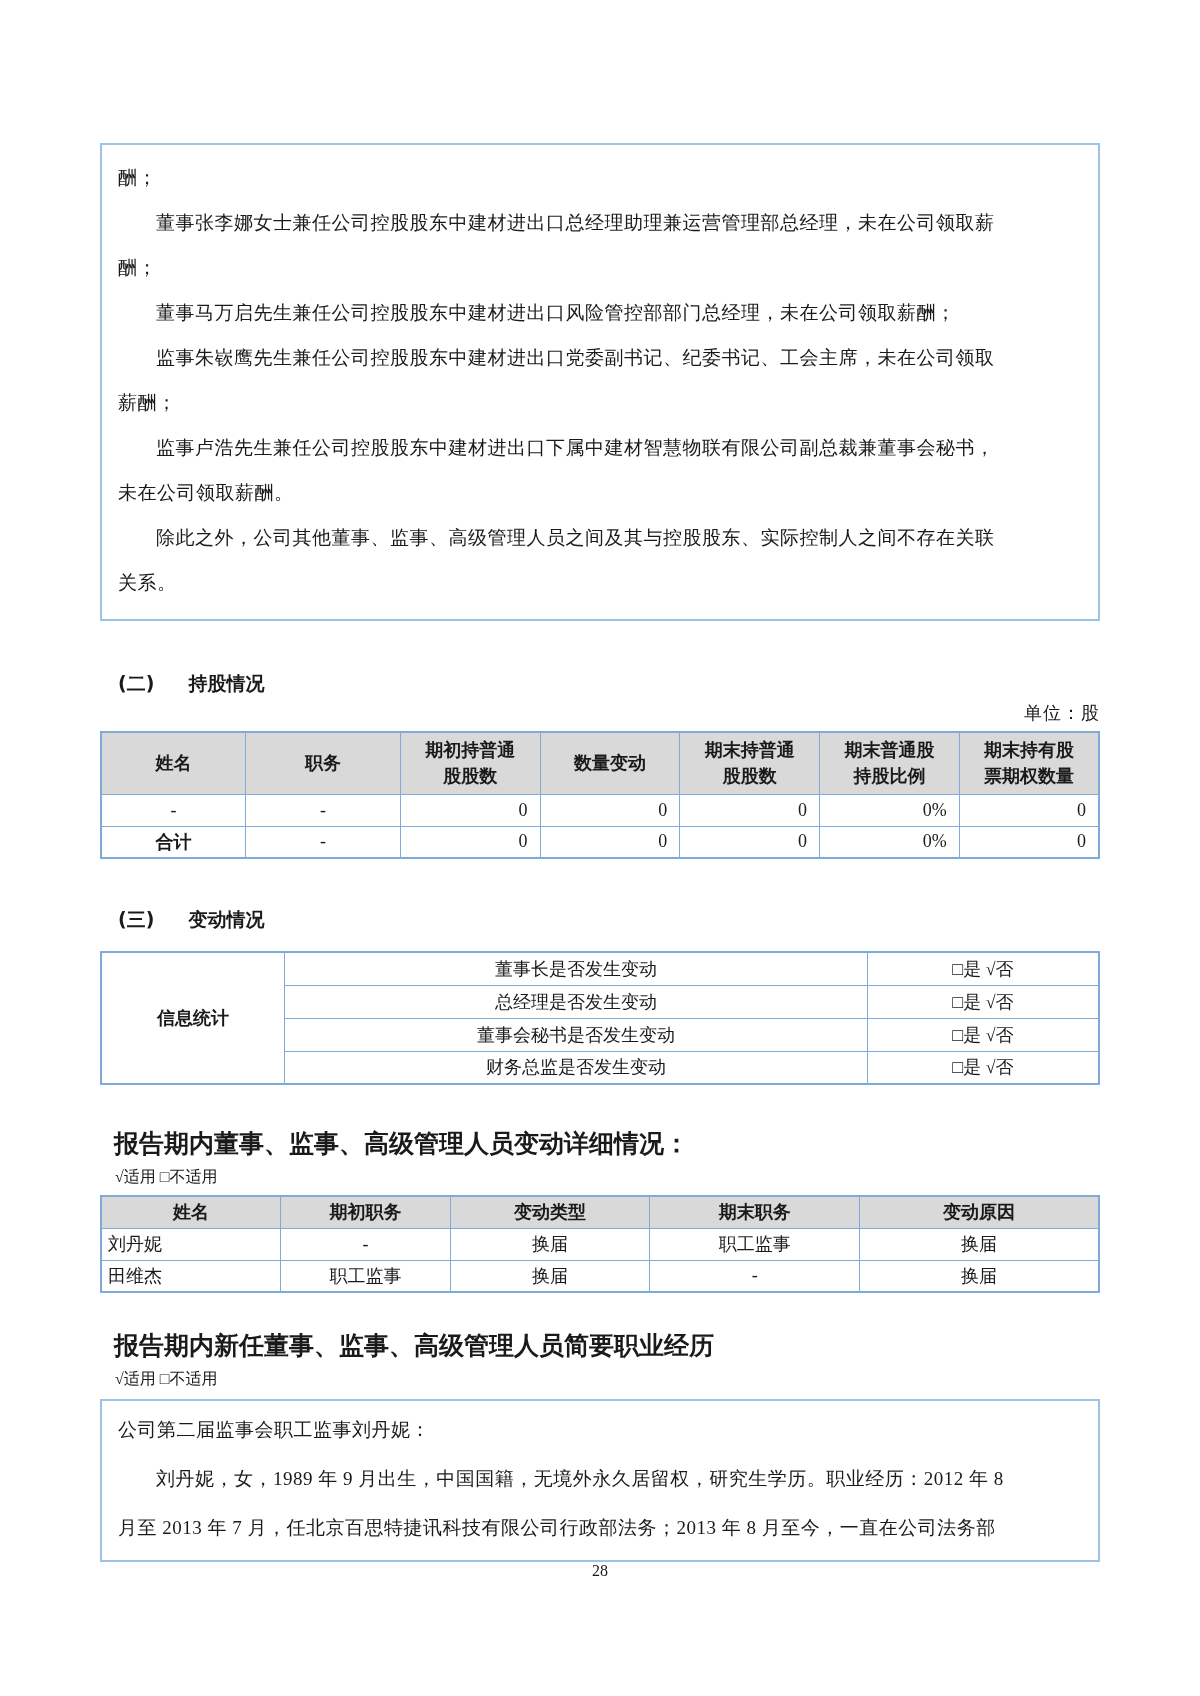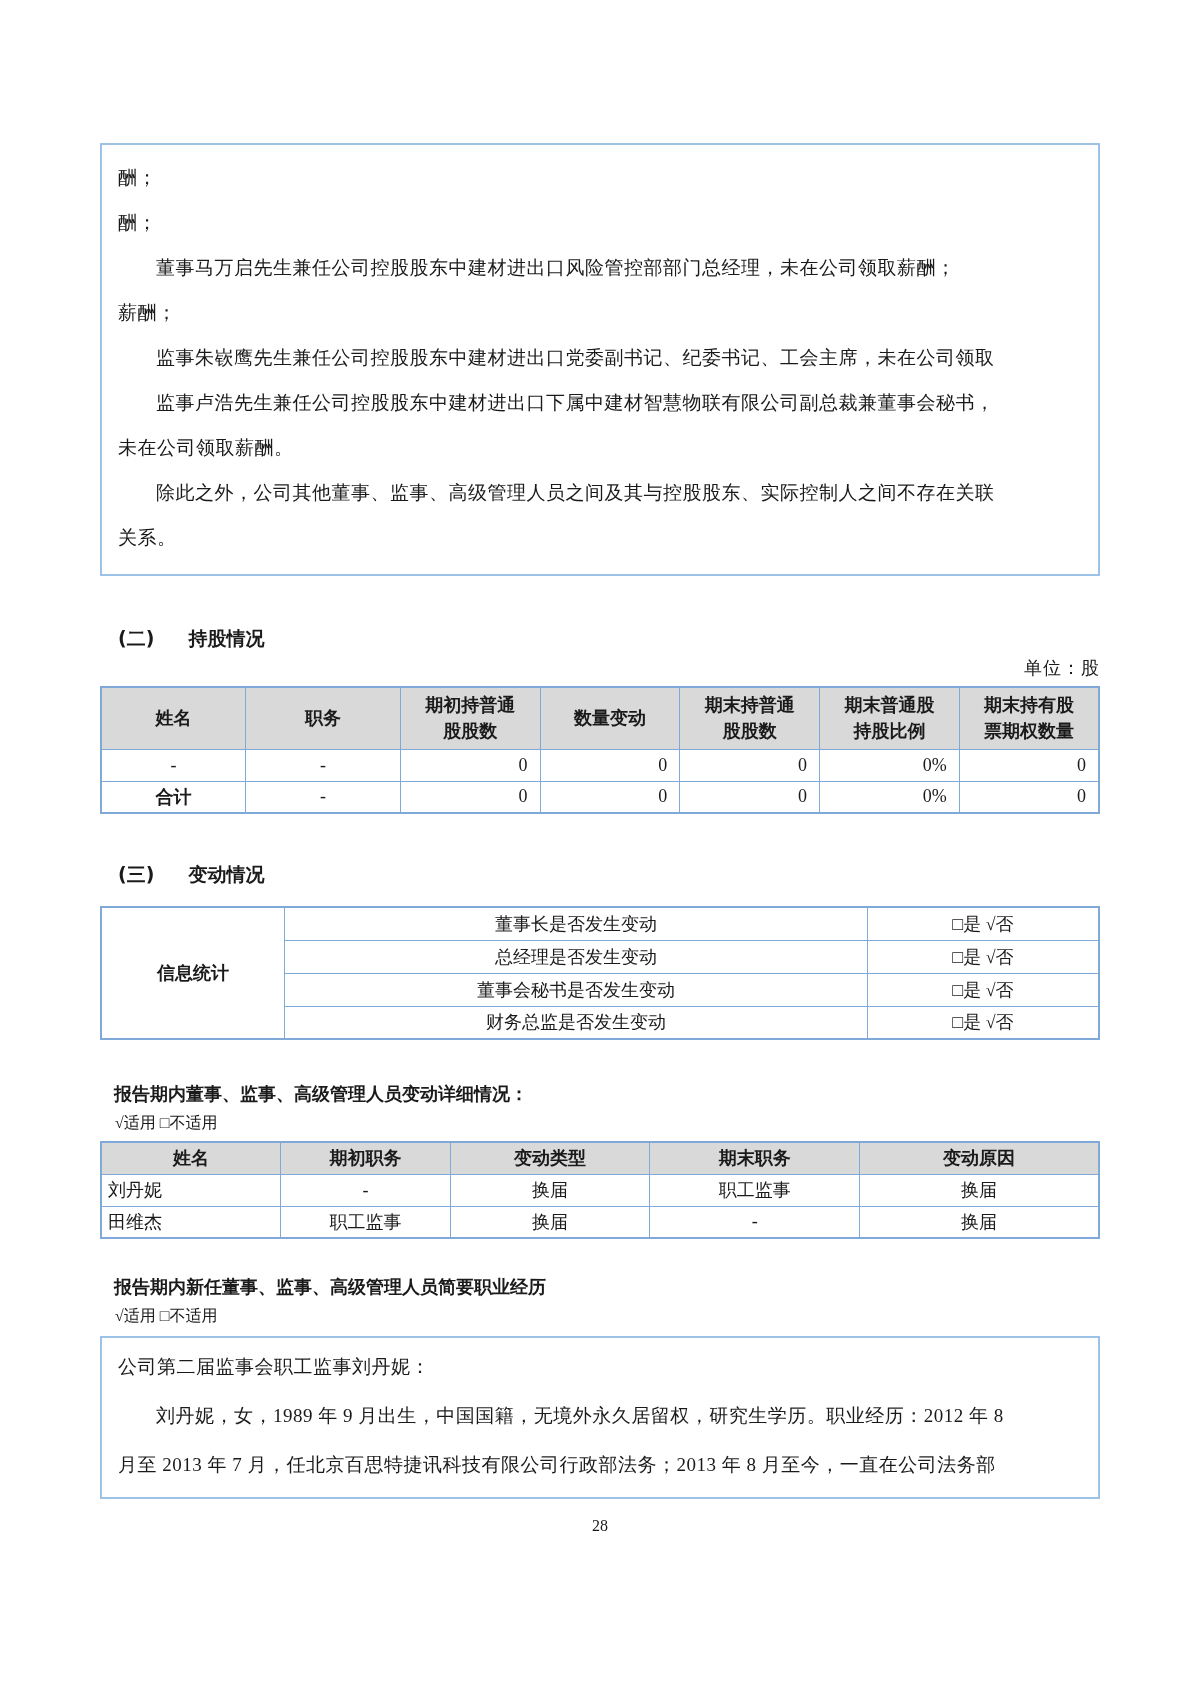--- a/index.html
+++ b/index.html
@@ -85,55 +85,55 @@
   .info-table td.label{
     font-family:"DejaVu Sans","Liberation Sans",sans-serif;
     font-weight:bold;
   }
 
   .sub-title{
     margin-top:42px;
     padding-left:14px;
     font-family:"DejaVu Sans","Liberation Sans",sans-serif;
     font-weight:bold;
-    font-size:18px;
+    font-size:25px;
   }
   .sub-title.second{margin-top:36px;}
   .applicable{
     margin-top:7px;
     padding-left:15px;
     font-size:16px;
     font-family:Liberation Serif, serif;
   }
 
   .detail-table{margin-top:7px;}
   .detail-table th{height:32px;}
   .detail-table td{height:32px;text-align:center;}
   .detail-table td.name{text-align:left;}
 
   .text-box.bottom{margin-top:9px;padding:4px 16px 8px 16px;}
   .text-box.bottom .bline{line-height:49px;}
 
   .page-number{
-    margin-top:18px;
     text-align:center;
     font-size:16px;
   }
 </style>
 </head>
 <body>
 
 <div class="content">
 
   <div class="text-box top">
     <div class="bline">酬；</div>
+    <div class="bline indent">董事张李娜女士兼任公司控股股东中建材进出口总经理助理兼运营管理部总经理，未在公司领取薪</div>
     <div class="bline">酬；</div>
     <div class="bline indent">董事马万启先生兼任公司控股股东中建材进出口风险管控部部门总经理，未在公司领取薪酬；</div>
+    <div class="bline indent">监事朱嵚鹰先生兼任公司控股股东中建材进出口党委副书记、纪委书记、工会主席，未在公司领取</div>
     <div class="bline">薪酬；</div>
-    <div class="bline indent">监事朱嵚鹰先生兼任公司控股股东中建材进出口党委副书记、纪委书记、工会主席，未在公司领取</div>
     <div class="bline indent">监事卢浩先生兼任公司控股股东中建材进出口下属中建材智慧物联有限公司副总裁兼董事会秘书，</div>
     <div class="bline">未在公司领取薪酬。</div>
     <div class="bline indent">除此之外，公司其他董事、监事、高级管理人员之间及其与控股股东、实际控制人之间不存在关联</div>
     <div class="bline">关系。</div>
   </div>
 
   <div class="section-heading sh2">
     <span>(二)</span>
     <span>持股情况</span>
   </div>

